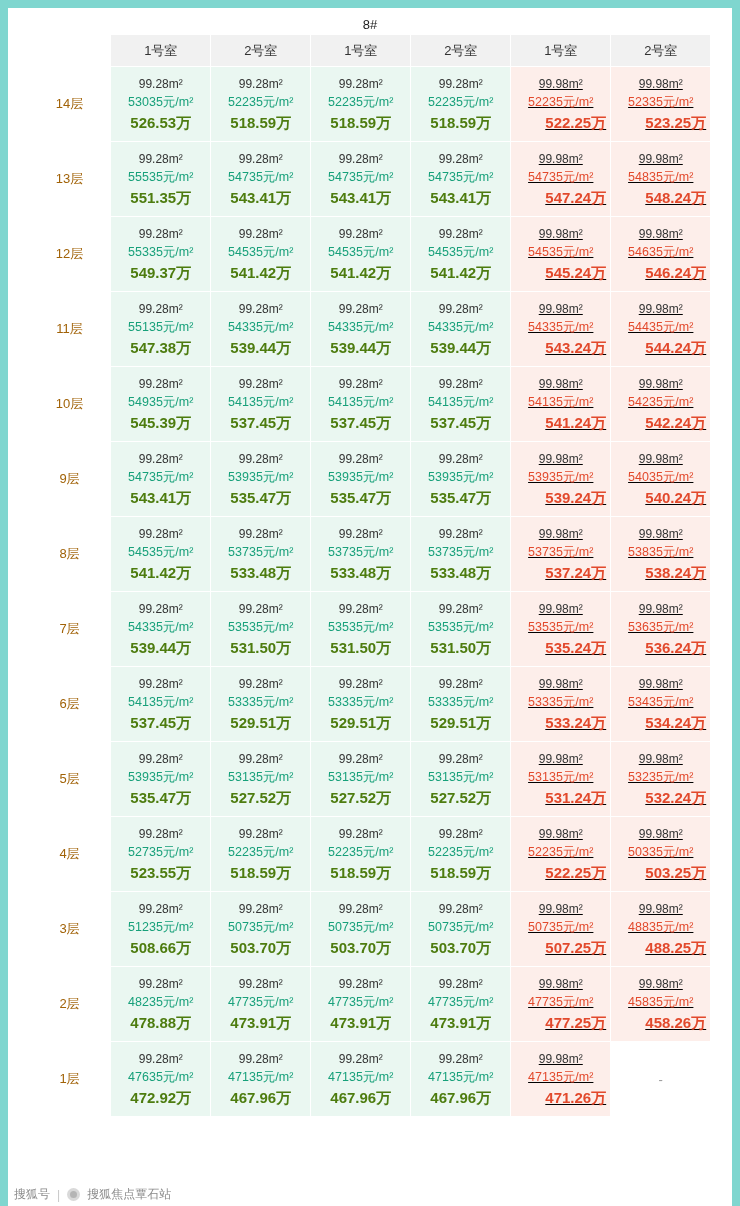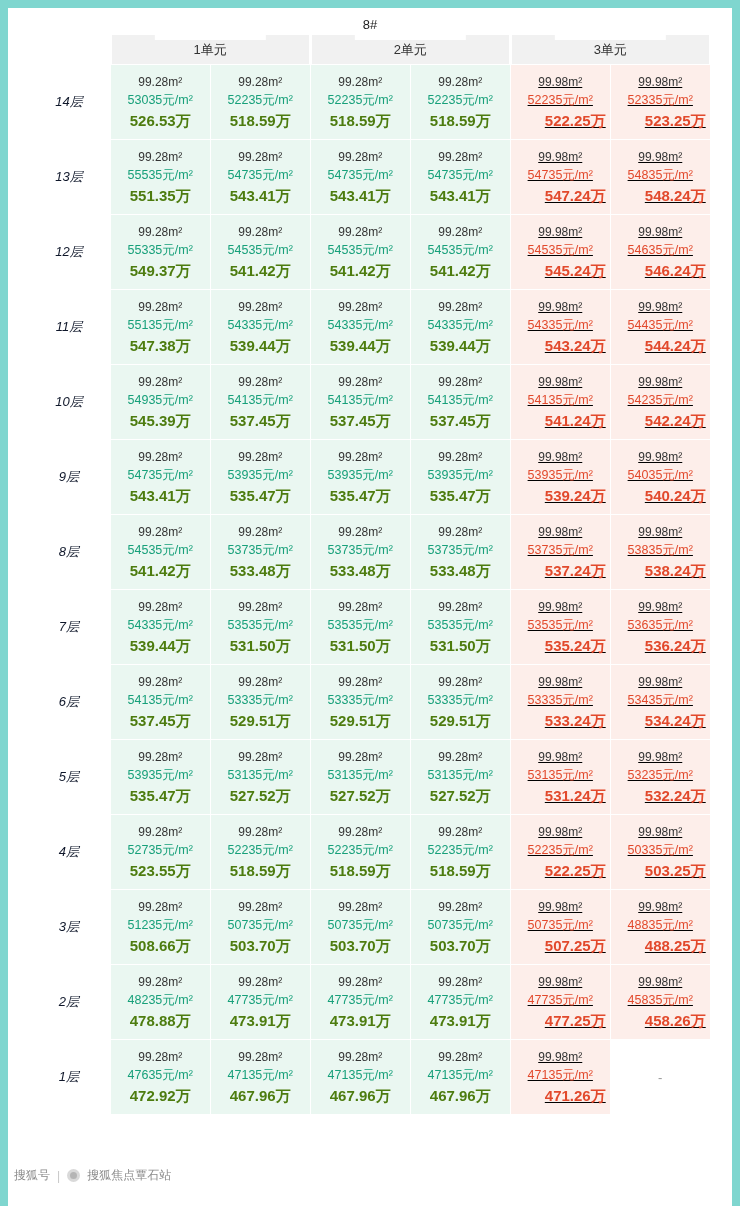--- a/index.html
+++ b/index.html
@@ -91,26 +91,25 @@
   .room-cell {
     background: #f1f1f1;
     font-size: 13px;
     color: #333;
   }
   .room-head .unit-spacer { background:#ffffff; }
 
   
   .row-head {
     font-size: 13px;
-    color: #0f172a;
+    color: #a16207;
     background: #ffffff;
     border: none !important;
     padding-right: 8px;
     text-align: right;
-    font-style: italic;
   }
   td.data {
     height: 75px;
     padding: 4px 2px;
   }
   td.data.green { background: #eaf7f1; }
   td.data.red   { background: #fdeeea; text-decoration: underline; }
 
   .area {
     font-size: 12px;
@@ -131,21 +130,21 @@
   td.data.red .unitprice   { color: #e2492c; }
   td.data.red .total       { color: #e2492c; padding-left: 30px; }
   .empty-dash {
     color: #999;
     font-size: 13px;
   }
 
   .footer {
     position: absolute;
     left: 14px;
-    bottom: 22px;
+    bottom: 3px;
     display: flex;
     align-items: center;
     gap: 7px;
     font-size: 12px;
     color: #8a8a8a;
   }
   .footer .sep { color: #c8c8c8; }
   .avatar {
     width: 13px; height: 13px;
     border-radius: 50%;
@@ -180,25 +179,28 @@
       <colgroup>
         <col class="rowhead">
         <col class="cell">
           <col class="cell">
           <col class="cell">
           <col class="cell">
           <col class="cell">
           <col class="cell">
       </colgroup>
       <thead>
-        <tr class="unit-head">
+        <tr class="room-head">
           <th class="unit-spacer"></th>
-          <th class="unit-cell" colspan="2">1单元</th>
-          <th class="unit-cell" colspan="2">2单元</th>
-          <th class="unit-cell" colspan="2">3单元</th>
+          <th class="room-cell">1号室</th>
+          <th class="room-cell">2号室</th>
+          <th class="room-cell">1号室</th>
+          <th class="room-cell">2号室</th>
+          <th class="room-cell">1号室</th>
+          <th class="room-cell">2号室</th>
         </tr>
       </thead>
       <tbody id="table-body">
           <tr>
             <td class="row-head">14层</td>
             <td class="data green">
               <div class="area">99.28m²</div>
               <div class="unitprice">53035元/m²</div>
               <div class="total">526.53万</div>
             </td>

